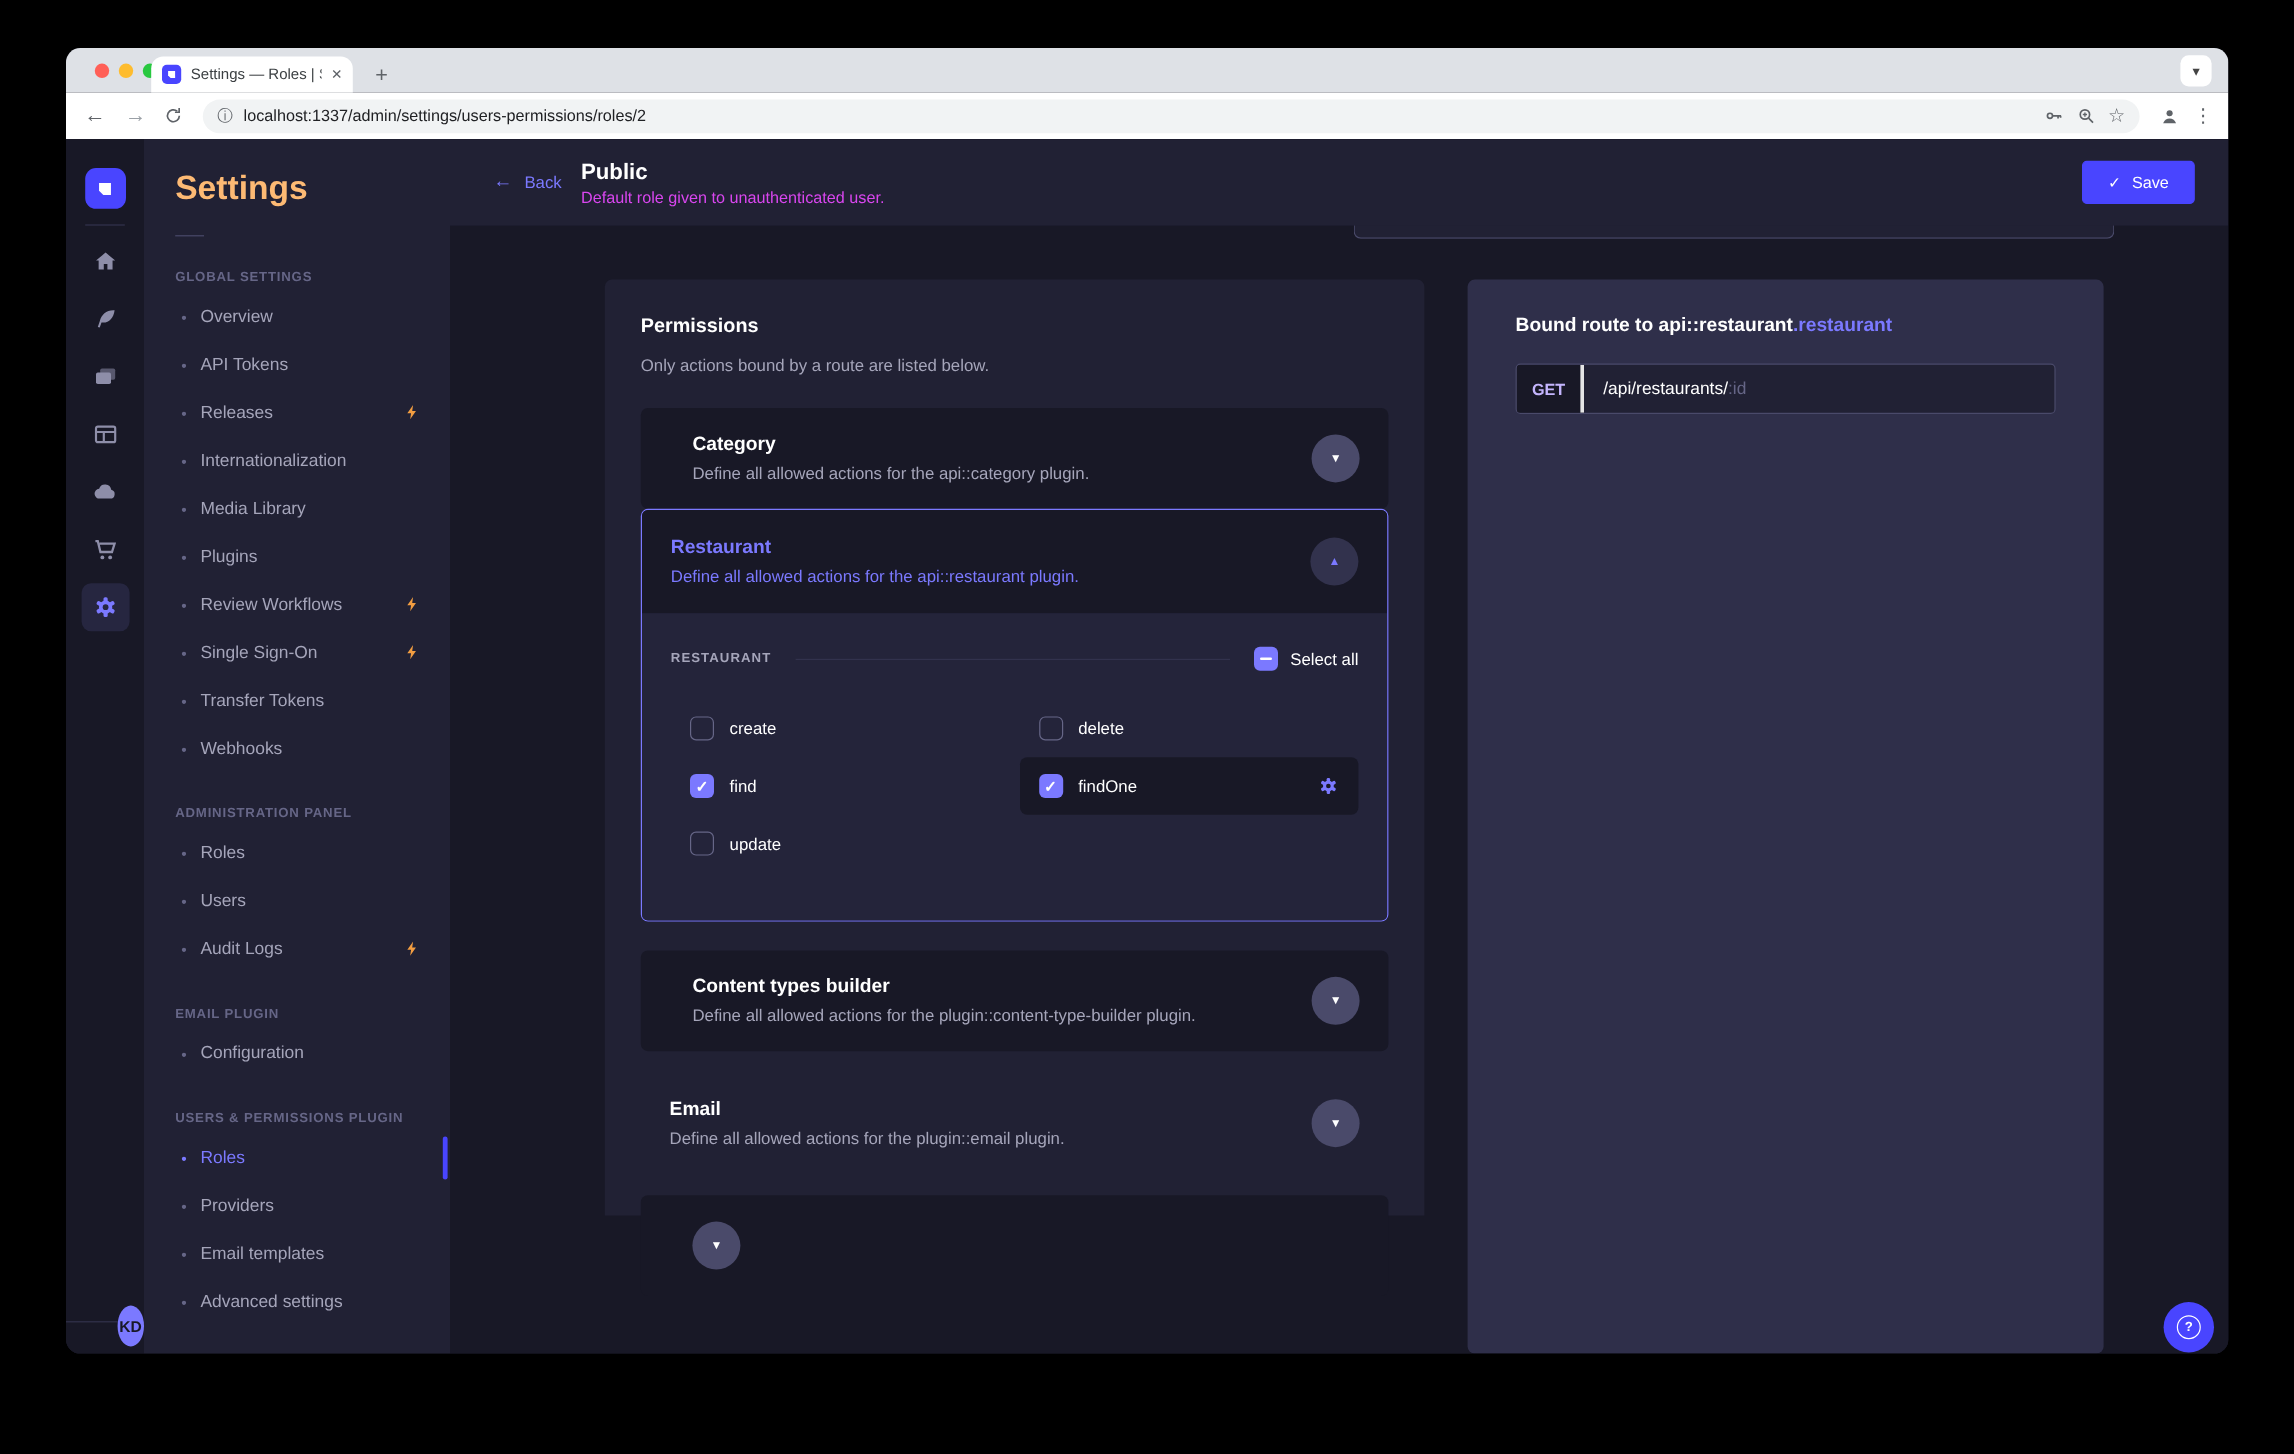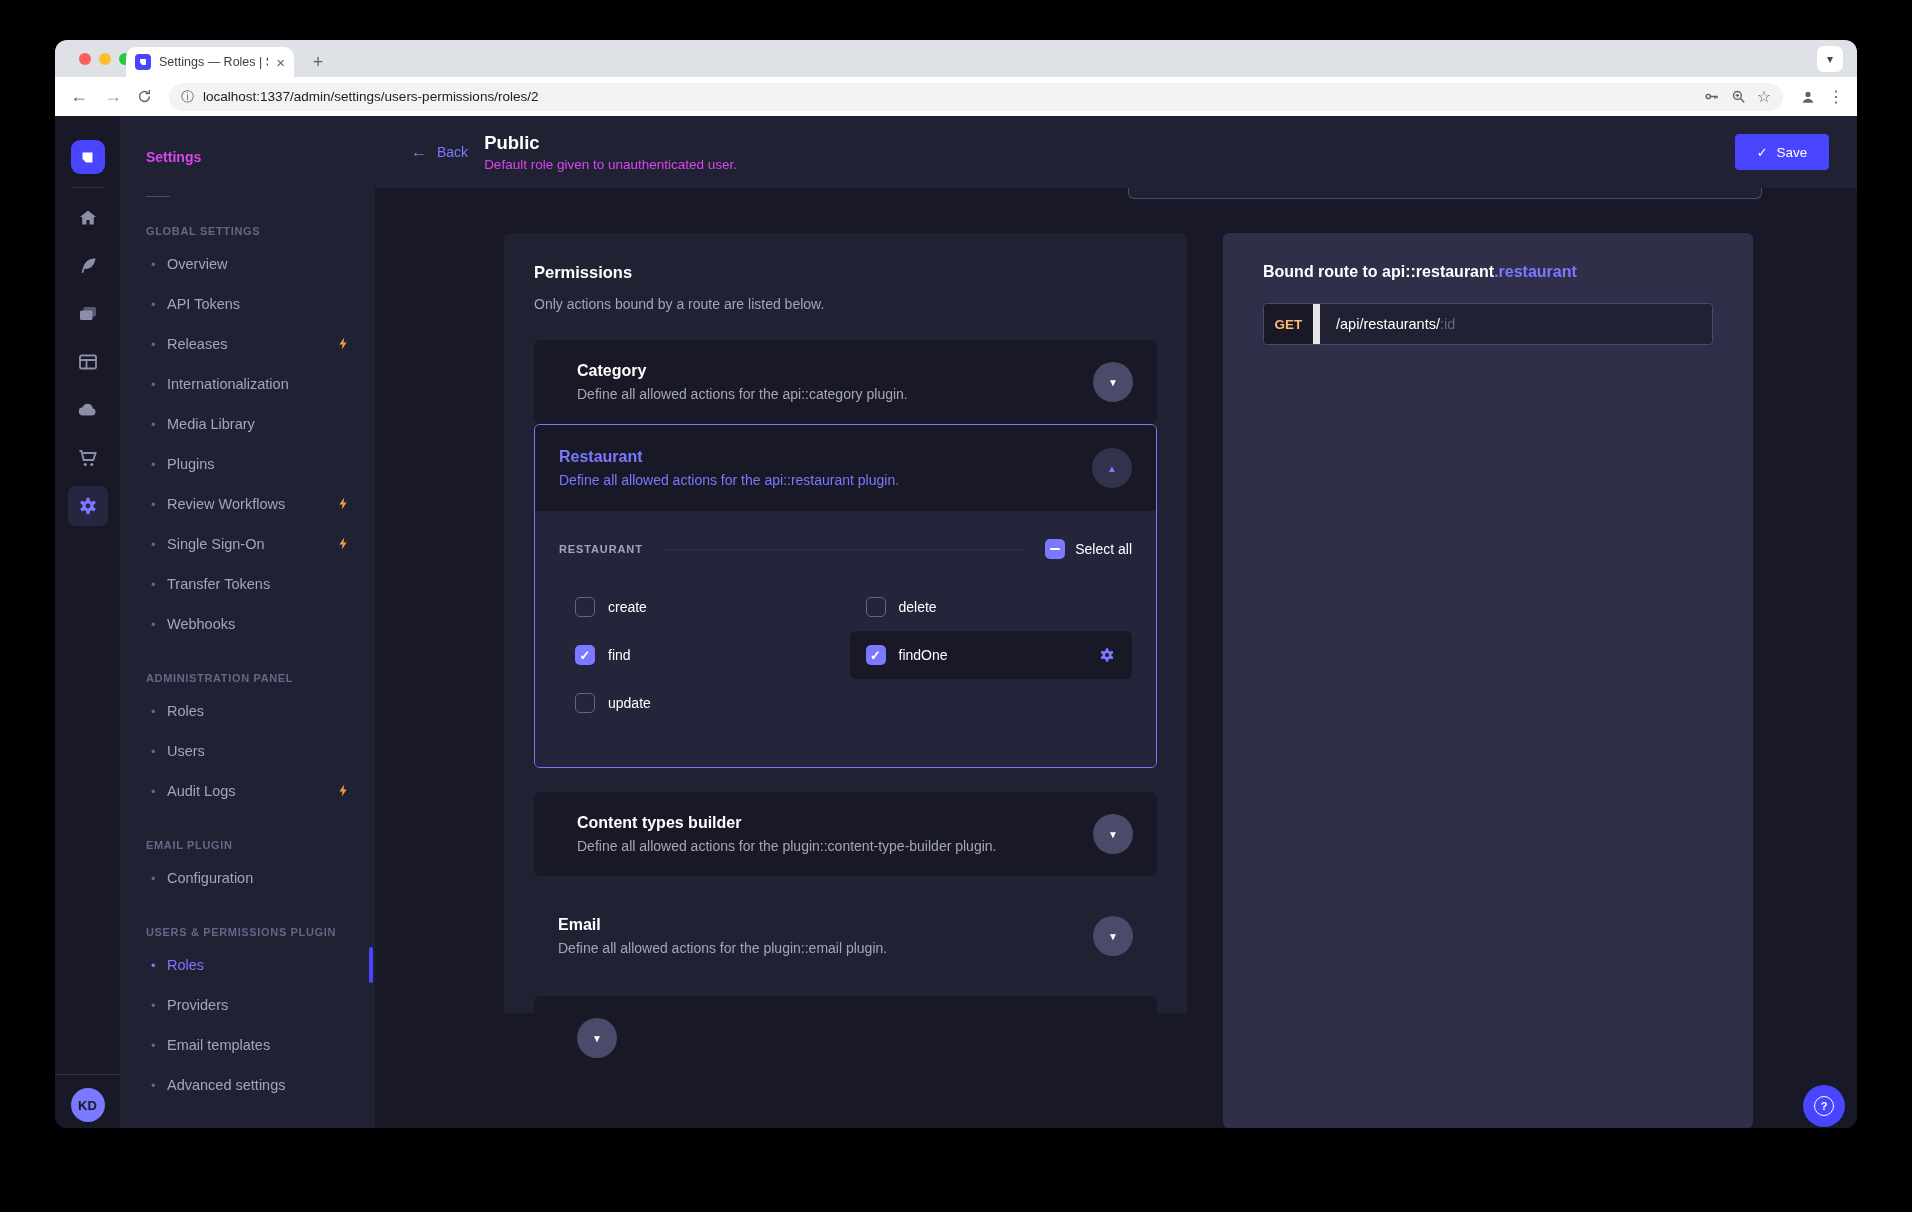--- a/index.html
+++ b/index.html
@@ -30,26 +30,26 @@
   .dots { font-size:16px; color:#5f6368; width:18px; text-align:center; }
 
   
   .app { position:absolute; left:0; top:76px; width:1802px; height:1012px; background:#181826; }
 
   .rail { position:absolute; left:0; top:0; width:65px; height:100%; background:#181826; display:flex; flex-direction:column; align-items:center; }
   .rail-logo { margin-top:24px; width:34px; height:34px; border-radius:9px; background:#4945ff; display:flex; align-items:center; justify-content:center; }
   .rail-div { width:33px; height:1px; background:#32324d; margin:13px 0 2px; }
   .rail-btn { width:40px; height:40px; margin-top:8px; border-radius:8px; display:flex; align-items:center; justify-content:center; }
   .rail-btn.active { background:#262640; }
-  .rail-foot { margin-top:auto; width:100%; display:flex; flex-direction:column; align-items:center; }
+  .rail-foot { margin-top:auto; width:100%; display:flex; flex-direction:row; align-items:center; }
   .rail-foot-div { width:65px; height:1px; background:#32324d; }
   .avatar { width:34px; height:34px; border-radius:50%; background:#7b79ff; color:#181826; font-weight:bold; font-size:13px; display:flex; align-items:center; justify-content:center; margin:13px 0 6px; }
 
   .subside { position:absolute; left:65px; top:0; width:255px; height:100%; background:#212134; padding-top:28px; }
-  .subside h1 { font-size:14px; color:#d946ef; font-weight:bold; padding-left:26px; line-height:26px; }
+  .subside h1 { font-size:28px; color:#fdba74; font-weight:bold; padding-left:26px; line-height:26px; }
   .side-divider { width:24px; height:1px; background:#4a4a6a; margin:26px 0 0 26px; }
   .side-label { margin-top:27px; padding-left:26px; font-size:11px; font-weight:bold; letter-spacing:.06em; color:#666687; line-height:14px; }
   .side-list { list-style:none; margin-top:6px; }
   .side-item { position:relative; height:40px; display:flex; align-items:center; padding-left:47px; font-size:14.5px; color:#a5a5ba; }
   .side-item::before { content:"•"; position:absolute; left:31px; color:#666687; font-size:13px; }
   .side-item .bolt { position:absolute; right:24px; top:12px; }
   .side-item.active { color:#7b79ff; }
   .side-item.active::before { color:#7b79ff; }
   .active-bar { position:absolute; right:2px; top:2px; width:4px; height:36px; border-radius:2px; background:#4945ff; }
 
@@ -94,21 +94,21 @@
   .perm-grid { display:grid; grid-template-columns:1fr 1fr; margin-top:24px; column-gap:8px; }
   .perm-cell { height:48px; display:flex; align-items:center; gap:13px; padding:0 16px; border-radius:6px; color:#fff; font-size:14px; }
   .perm-cell.selected { background:#181826; }
   .cog { margin-left:auto; width:18px; height:18px; }
 
   
   .route-card { position:absolute; left:848px; top:117px; width:530px; height:895px; background:#2f2f4a; border-radius:6px; padding:30px 40px; z-index:1; }
   .route-title { font-size:16px; font-weight:600; color:#fff; }
   .route-title .purple { color:#7b79ff; }
   .route-box { margin-top:22px; height:42px; display:flex; border:1px solid #4a4a6a; border-radius:4px; overflow:hidden; background:#212134; }
-  .method { width:56px; background:#181826; border-right:7px solid #e5e5e5; display:flex; align-items:center; justify-content:center; color:#fdba74; font-weight:bold; font-size:13.5px; }
+  .method { width:56px; background:#181826; border-right:3px solid #e5e5e5; display:flex; align-items:center; justify-content:center; color:#c4b5fd; font-weight:bold; font-size:13.5px; }
   .path { display:flex; align-items:center; padding-left:16px; font-size:14.5px; color:#fff; }
   .path .param { color:#666687; }
 
   .help-fab { position:absolute; left:1428px; top:969px; width:42px; height:42px; border-radius:50%; background:#4945ff; display:flex; align-items:center; justify-content:center; z-index:3; }
   .help-ring { width:20px; height:20px; border:1.5px solid #fff; border-radius:50%; display:flex; align-items:center; justify-content:center; color:#fff; font-size:11px; font-weight:bold; }
 
   svg { display:block; }
 </style>
 </head>
 <body>

